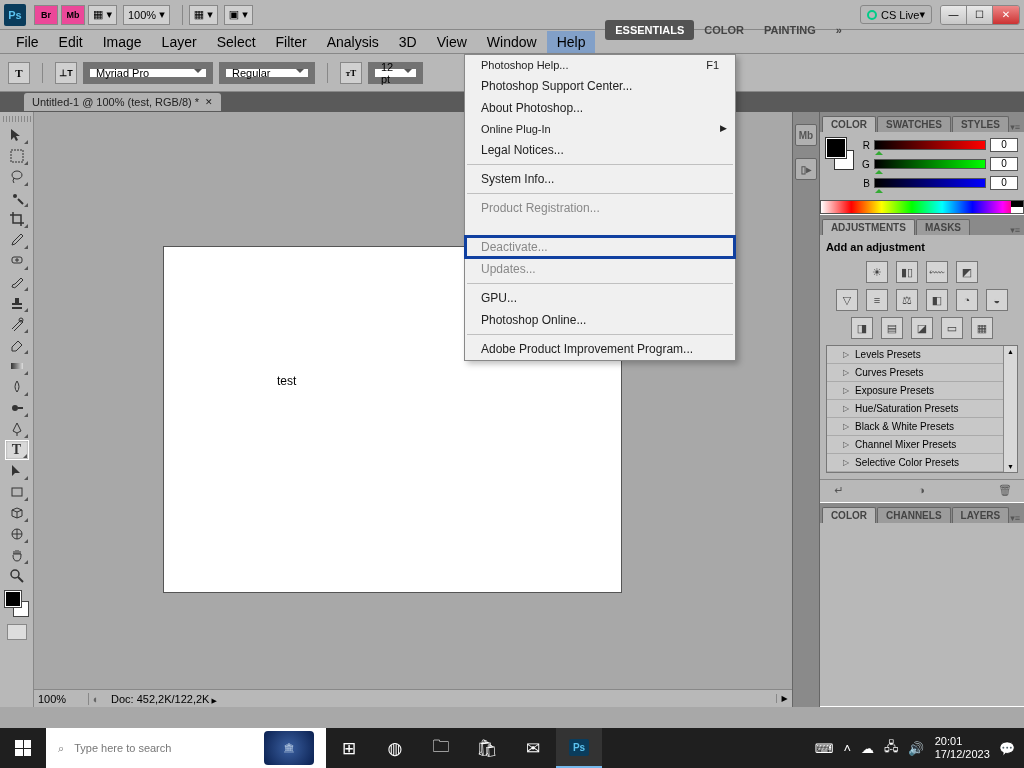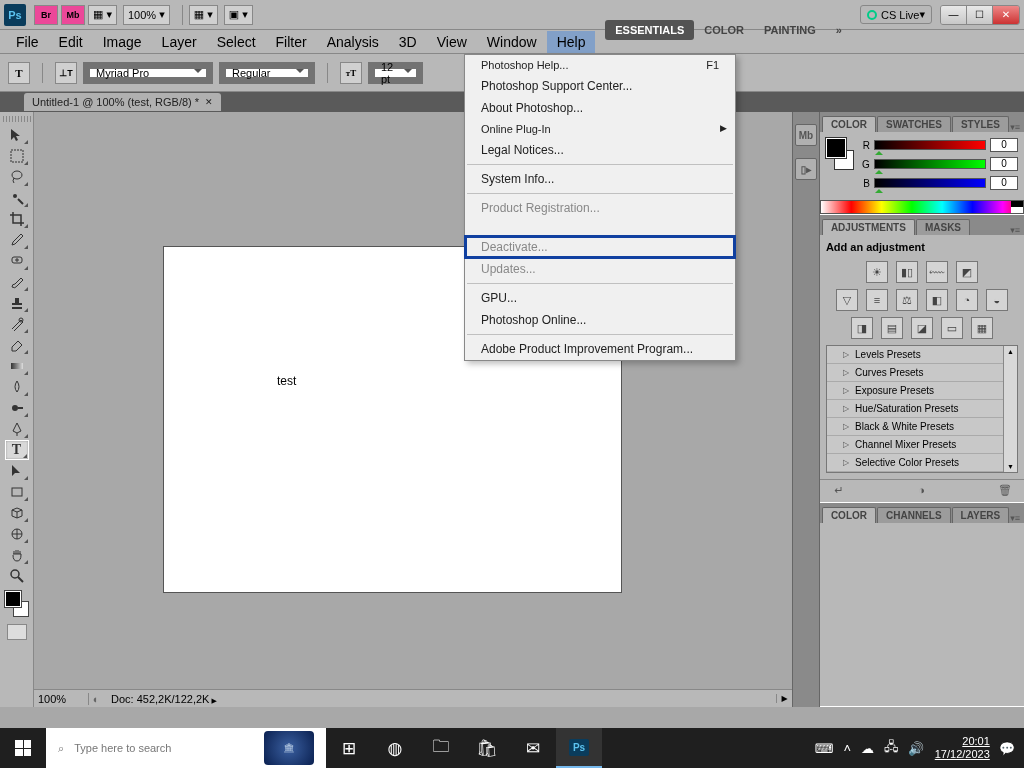--- a/index.html
+++ b/index.html
@@ -122,21 +122,21 @@
 
 .taskbar { position: absolute; bottom: 0; left: 0; right: 0; height: 40px; background: #1f1f1f; display: flex; align-items: center; color: #fff; z-index: 50; }
 .start { width: 46px; height: 40px; display: flex; align-items: center; justify-content: center; }
 .win-icon { width: 16px; height: 16px; display: grid; grid-template: 1fr 1fr / 1fr 1fr; gap: 1px; }
 .win-icon div { background: #fff; }
 .searchbox { flex: 0 0 280px; height: 40px; background: #fff; color: #777; display: flex; align-items: center; padding: 0 12px; gap: 10px; font-size: 14px; }
 .tbicon { width: 46px; height: 40px; display: flex; align-items: center; justify-content: center; font-size: 17px; color: #fff; }
 .tbicon.active { border-bottom: 2px solid #76b9ed; background: #333; }
 .tray { margin-left: auto; display: flex; align-items: center; gap: 10px; padding-right: 8px; font-size: 11px; }
 .tray .ic { font-size: 13px; color: #fff; }
-.tray .clock { text-align: right; line-height: 1.2; text-decoration: underline; }
+.tray .clock { text-align: left; line-height: 1.2; }
 .searchimg { width: 50px; height: 34px; background: radial-gradient(circle,#3a5fa0,#0a2050); border-radius: 4px; display: flex; align-items: center; justify-content: center; color: #cde; font-size: 9px; }
 </style>
 </head>
 <body>
 
 <div class="titlebar">
   <div class="ps-logo">Ps</div>
   <div class="tb-btn">Br</div>
   <div class="tb-btn">Mb</div>
   <div class="tb-drop">▦ ▾</div>

